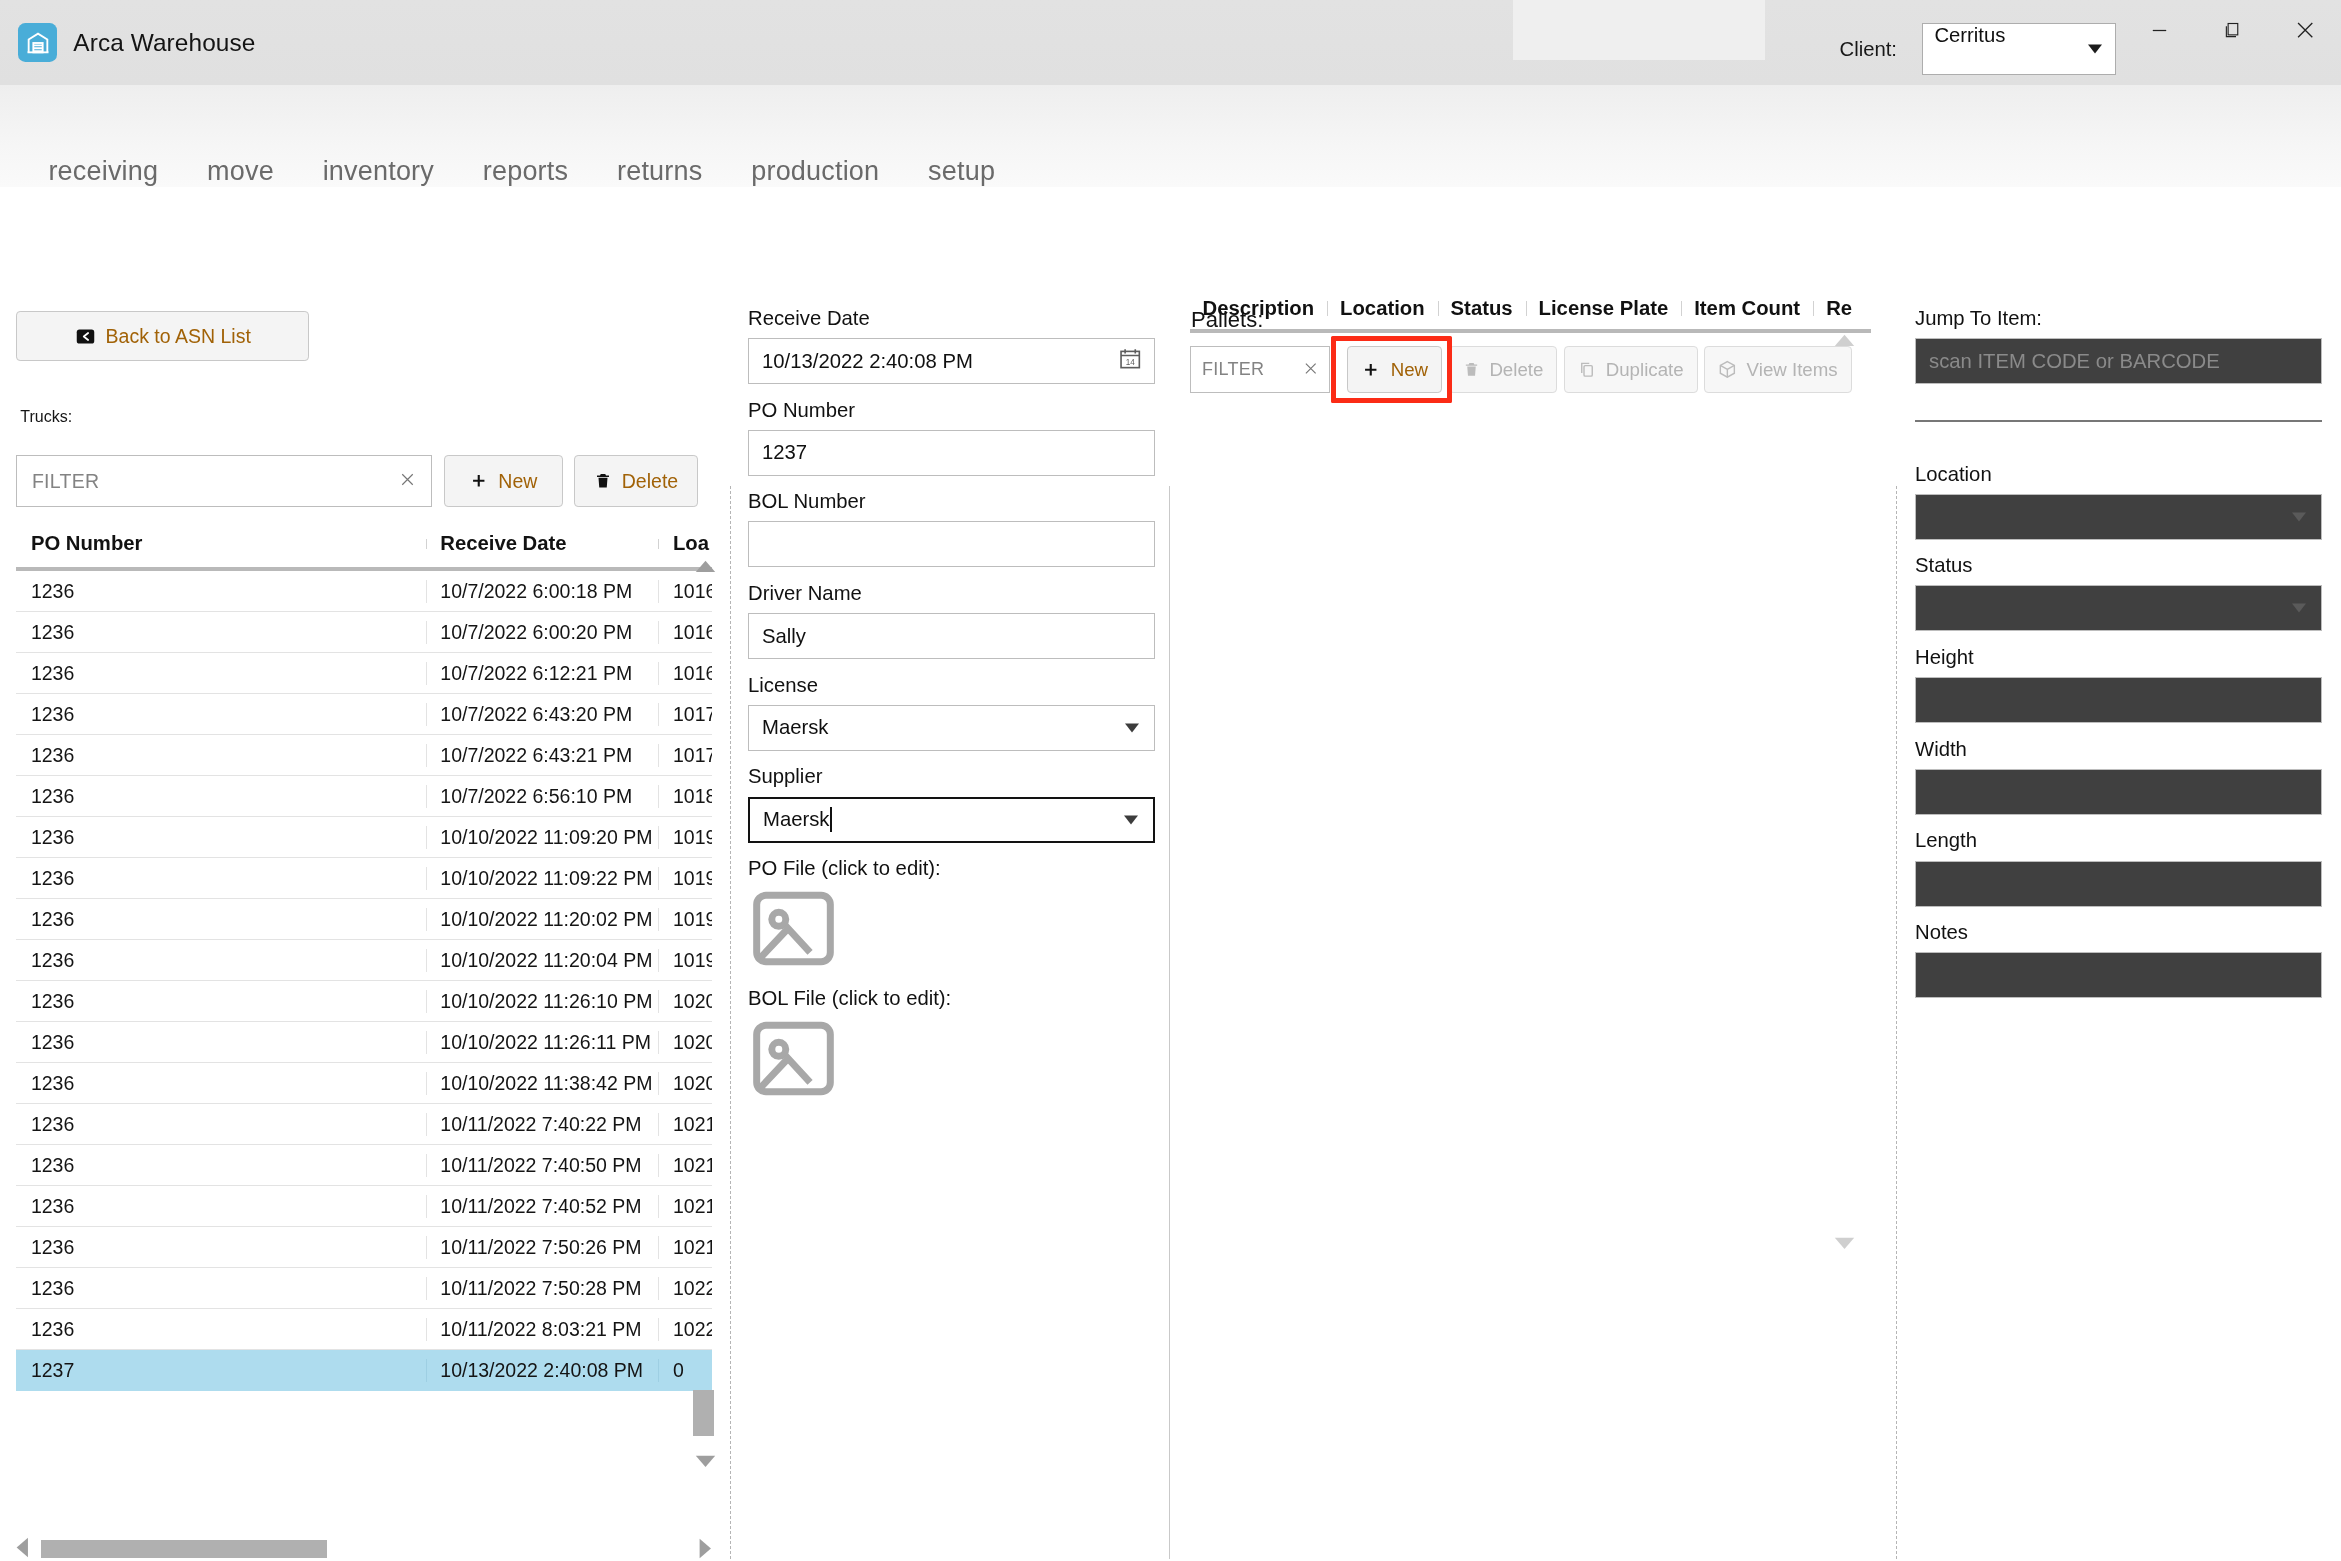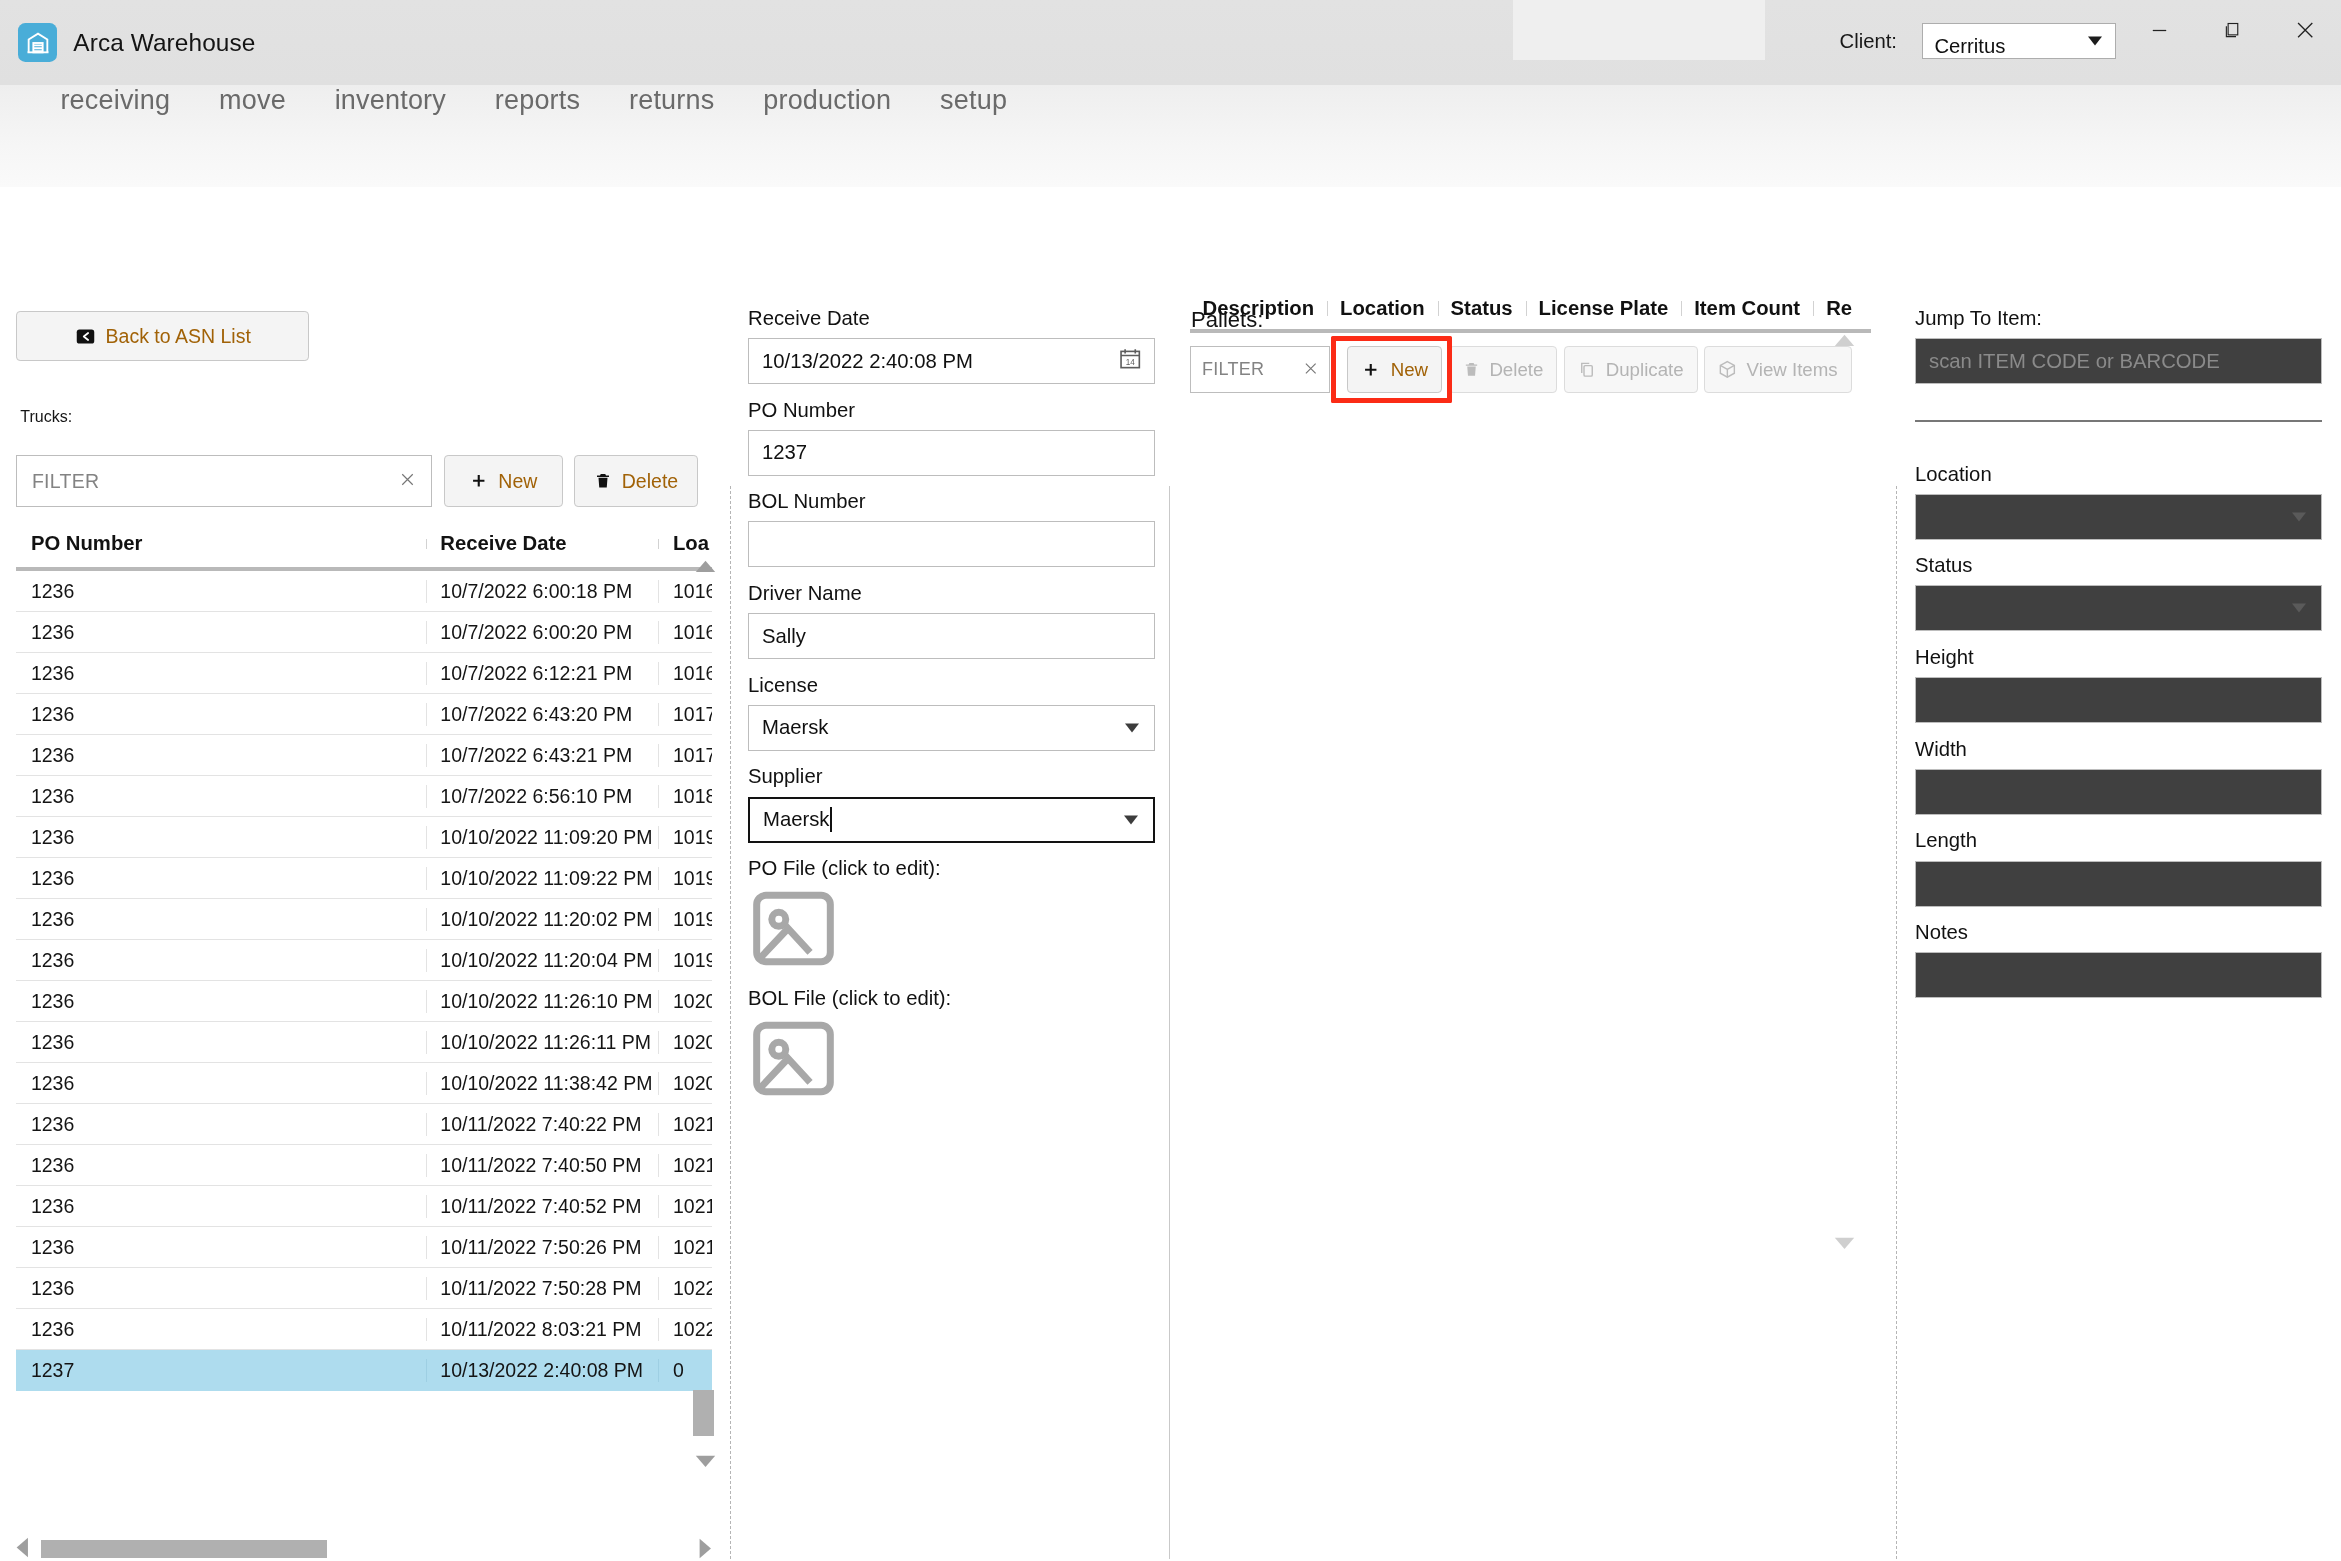--- a/index.html
+++ b/index.html
@@ -31,37 +31,37 @@
   .title-lightpane {
     position:absolute; left:1513px; top:0; width:252px; height:60px;
     background:#efefef;
   }
   .client-wrap {
     display:flex; align-items:center; gap:25px;
     position: absolute; right: 226px; top: 23px;
   }
   .client-label { font-size: 20.3px; color:#181818; }
   .client-select {
-    width: 194px; height: 36px; background:#fff; border:0.8px solid #adadad;
-    display:flex; align-items:flex-end; padding: 0 11.4px; position:relative;
+    width: 194px; height: 52px; background:#fff; border:0.8px solid #adadad;
+    display:flex; align-items:flex-start; padding: 0 11.4px; position:relative;
   }
   .client-select .val { font-size: 20.3px; color:#101010; }
   .client-select .caret {
     position:absolute; right:13px; top:50%; transform:translateY(-50%);
     width:0;height:0;border-left:7.3px solid transparent;border-right:7.3px solid transparent;
     border-top:9px solid #1c1c1c;
   }
   .wincontrols { position:absolute; right:0; top:0; height:60px; display:flex; }
   .wc { width: 73px; height:60px; display:flex;align-items:center;justify-content:center; }
 
   
   .navbar {
     position:absolute; left:0; top:85px; width:2342px; height:102px;
     background: linear-gradient(to bottom, #eeeeee 0%, #f6f6f6 60%, #fafafa 100%);
-    display:flex; align-items:flex-start; padding-left: 36px; gap: 0px;
+    display:flex; align-items:flex-end; padding-left: 24px; gap: 0px;
   }
   .nav-item {
     font-size: 27px; color:#6a6a6a; padding: 0 24.4px; letter-spacing:0.2px;
     white-space:nowrap;
   }
 
   
   .workspace { position:absolute; left:0; top:187px; width:2342px; height:1374px; background:#fff; }
 
   

